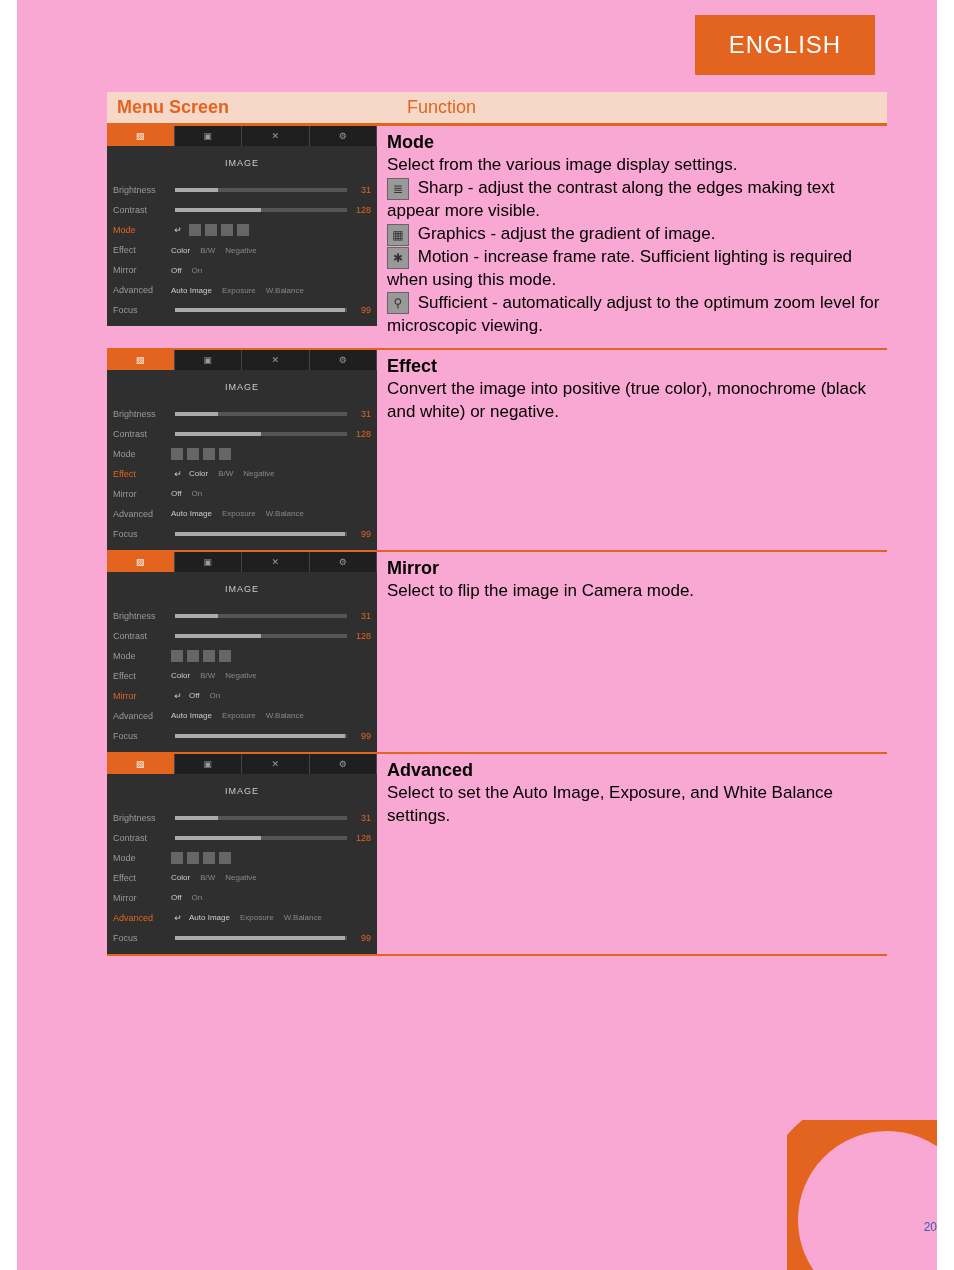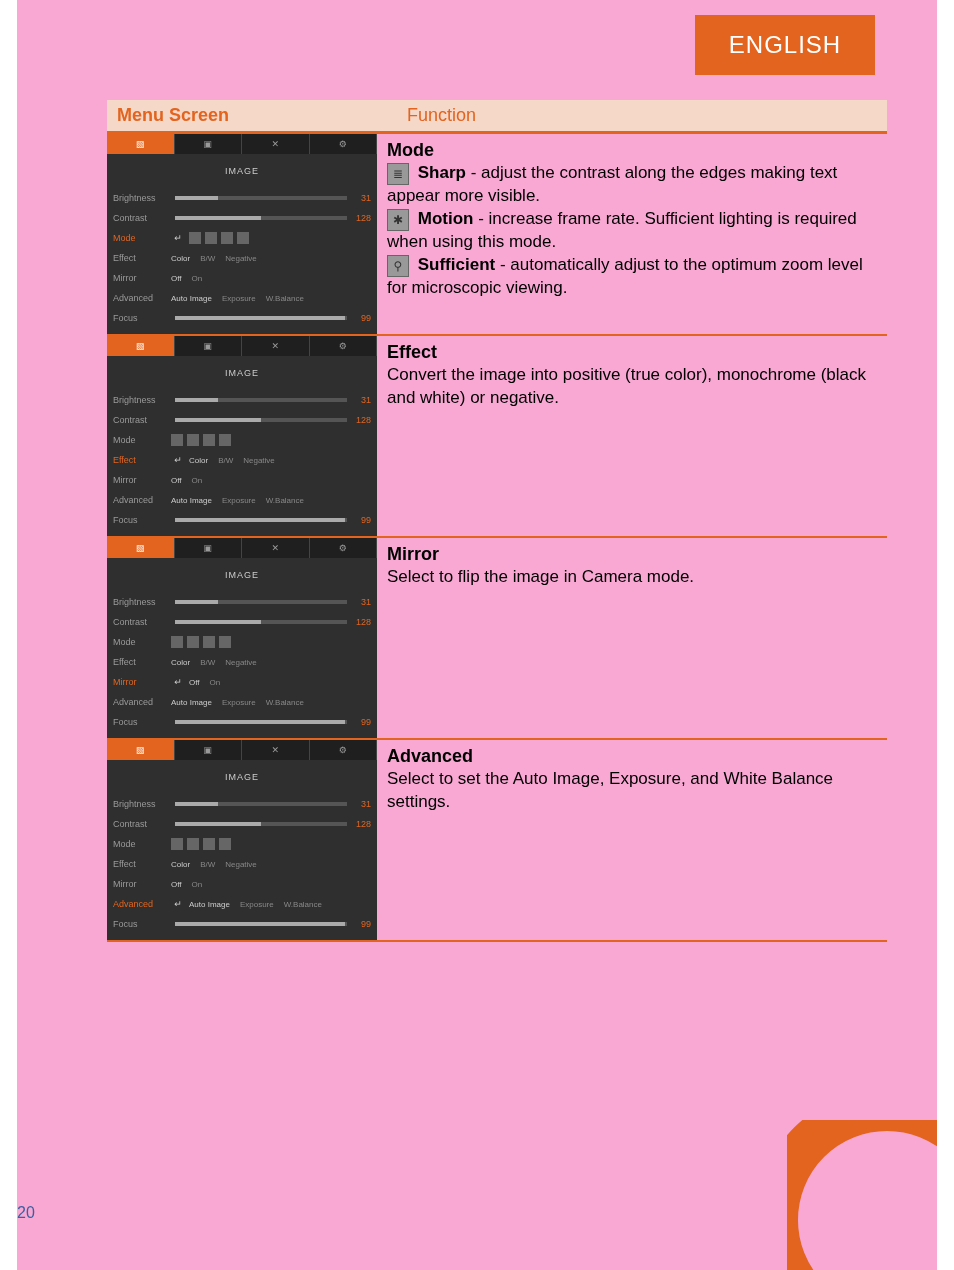--- a/index.html
+++ b/index.html
@@ -1,45 +1,45 @@
 <!DOCTYPE html>
 <html><head>
 <meta charset="utf-8">
 <style>
 html,body{margin:0;padding:0;font-family:Arial,Helvetica,sans-serif;background:#fff;color:#000}
 .page{width:920px;height:1270px;position:relative;margin:0 auto;background:#f9a8d4}
 .lang-tab{position:absolute;top:15px;right:62px;width:180px;height:60px;background:#e2641f;display:flex;align-items:center;justify-content:center;color:#fff;font-size:24px;letter-spacing:1px}
-.content{position:absolute;top:100px;left:90px;width:780px}
+.content{position:absolute;top:92px;left:90px;width:780px}
 .hdr-row{display:flex;border-bottom:3px solid #e2641f}
 .hdr-cell-l{width:270px;background:#f5d8c8;color:#e2641f;font-weight:bold;padding:5px 10px;font-size:18px}
 .hdr-cell-r{flex:1;background:#f5d8c8;color:#e2641f;font-weight:normal;padding:5px 10px;font-size:18px}
 .trow{display:flex;border-bottom:2px solid #e2641f}
 .mcell{width:270px;padding:0}
 .fcell{flex:1;padding:4px 0 10px 10px;font-size:17px;line-height:1.35}
-.fcell b{font-weight:bold}
+.fcell b{font-weight:normal}
 .fcell .title{font-weight:bold;font-size:18px}
 .micon{display:inline-block;width:20px;height:20px;background:#999;border:1px solid #666;vertical-align:middle;margin-right:4px;font-size:12px;line-height:20px;text-align:center;color:#333}
 .menu-screenshot{width:270px;height:200px;background:#2f2f2f;color:#9a9a9a;font-size:9px;position:relative}
 .ms-tabs{display:flex;height:20px;background:#1f1f1f}
 .ms-tab{flex:1;display:flex;align-items:center;justify-content:center;border-right:1px solid #444}
 .ms-tab.active{background:#e2641f;color:#fff}
 .ms-title{text-align:center;color:#ccc;font-size:9px;padding:12px 0;letter-spacing:1px}
 .ms-row{display:flex;align-items:center;height:20px;padding:0 6px}
 .ms-row.hl{color:#e2641f}
 .ms-label{width:58px}
 .ms-slider{flex:1;height:4px;background:#555;position:relative;margin:0 4px}
 .ms-slider i{position:absolute;left:0;top:0;height:100%;background:#aaa}
 .ms-val{width:20px;text-align:right;color:#e2641f}
 .ms-opts{flex:1;display:flex;gap:10px;font-size:8px}
 .ms-opts span{color:#888}
 .ms-opts span.sel{color:#ccc}
 .ms-icons{display:flex;gap:4px;align-items:center}
 .ms-icons i{width:12px;height:12px;background:#666;display:inline-block}
 .ms-enter{width:14px;text-align:center;color:#ccc;margin-right:4px}
-.pgnum{position:absolute;bottom:48px;left:0;width:100%;text-align:left;color:#3b5fa0;font-size:16px}
+.pgnum{position:absolute;bottom:36px;left:0;width:100%;text-align:right;color:#3b5fa0;font-size:12px}
 .corner{position:absolute;bottom:0;right:0;width:150px;height:150px;overflow:hidden}
 .corner svg{position:absolute;bottom:-40px;right:-40px}
 </style>
 </head>
 <body>
 
 <div class="page">
 
   <div class="lang-tab">ENGLISH</div>
 
@@ -111,21 +111,23 @@
               <div class="ms-label">Focus</div>
               <div class="ms-slider">
                 <i style="width:99%"></i>
               </div>
               <div class="ms-val">99</div>
             </div>
         </div>
       </div>
       <div class="fcell">
         <div class="title">Mode</div>
+        <div>Select from the various image display settings.</div>
         <div><span class="micon">≣</span> <b>Sharp</b><span> - adjust the contrast along the edges making text appear more visible.</span></div>
+        <div><span class="micon">▦</span> <b>Graphics</b><span> - adjust the gradient of image.</span></div>
         <div><span class="micon">✱</span> <b>Motion</b><span> - increase frame rate. Sufficient lighting is required when using this mode.</span></div>
         <div><span class="micon">⚲</span> <b>Sufficient</b><span> - automatically adjust to the optimum zoom level for microscopic viewing.</span></div>
       </div>
     </div>
 
     <div class="trow">
       <div class="mcell">
         <div class="menu-screenshot">
           <div class="ms-tabs">
             <div class="ms-tab active">▧</div>

